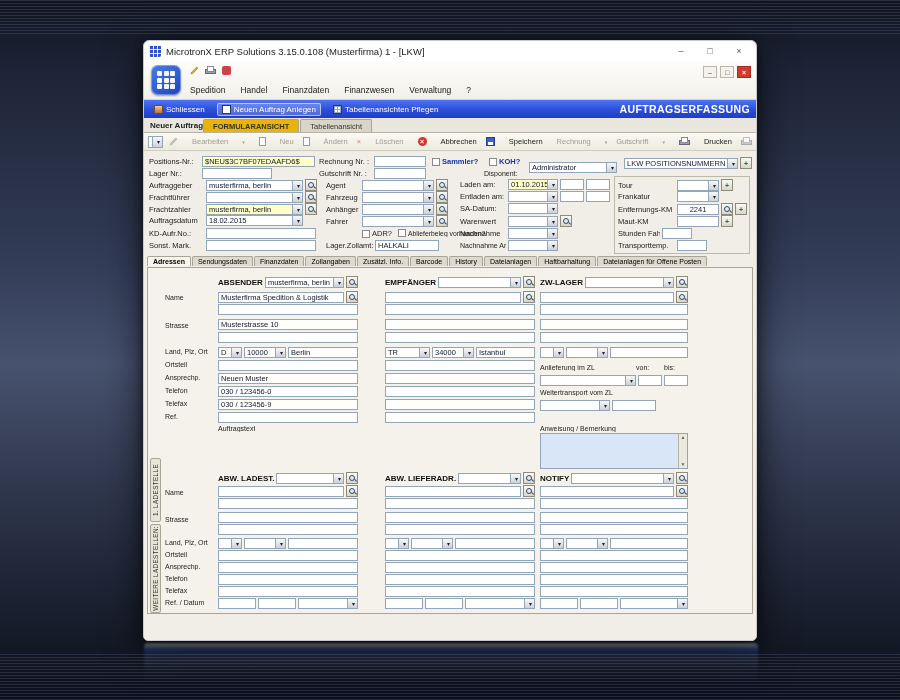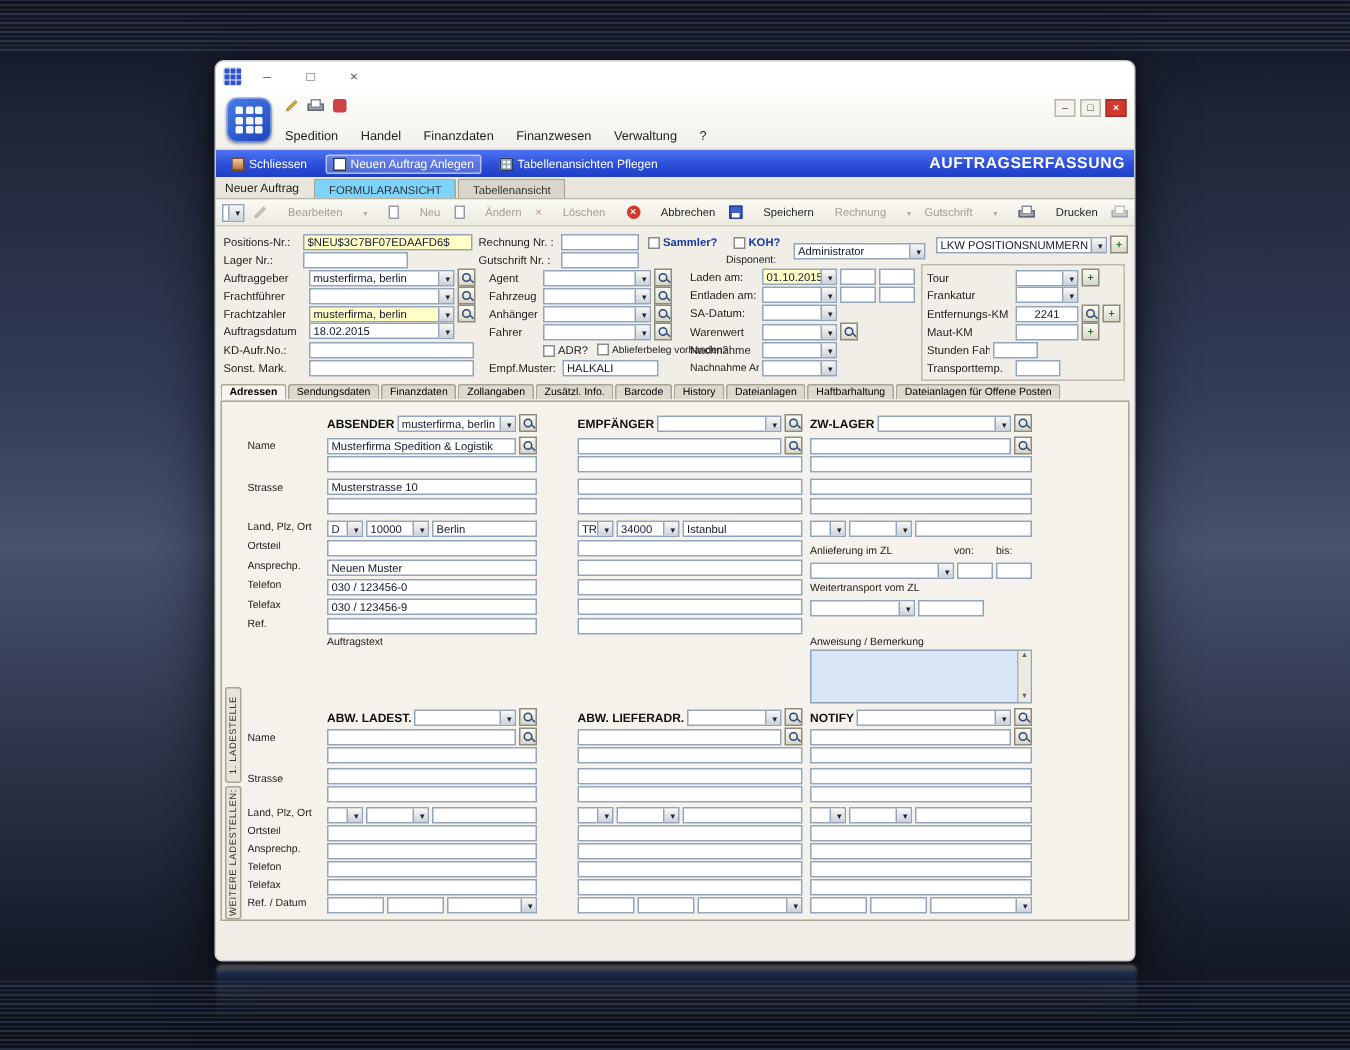--- a/index.html
+++ b/index.html
@@ -27,23 +27,23 @@
 .rbtn.close{background:#d33a2e;color:#fff;border-color:#a52a20;font-weight:bold}
 .cmdbar{height:18px;background:linear-gradient(#4f74f4,#2b4ed8 55%,#1e3ec6);display:flex;align-items:center;gap:8px;padding:0 6px;color:#fff}
 .cmditem{display:flex;align-items:center;gap:3px;font-size:8px;padding:1px 4px;white-space:nowrap}
 .cmditem.active{background:rgba(255,255,255,.22);border:1px solid rgba(255,255,255,.55);border-radius:2px}
 .cmdtitle{margin-left:auto;font-size:10.5px;font-weight:bold;letter-spacing:.4px}
 .ci{width:9px;height:9px;display:inline-block}
 .ci.door{background:linear-gradient(#f2c9a0,#b5713a);border:1px solid #7a4a20}
 .ci.sheet{background:#fff;border:1px solid #2a3a5a}
 .ci.grid{background:#fff;border:1px solid #2a3a5a;background-image:linear-gradient(#9ab 1px,transparent 1px),linear-gradient(90deg,#9ab 1px,transparent 1px);background-size:3px 3px}
 .viewtabs{height:15px;background:#e9e7dd;display:flex;align-items:flex-end;padding:0 0 0 6px;border-bottom:1px solid #b7b4a6}
-.vcap{font-size:8px;font-weight:normal;color:#222;margin-right:10px;padding-bottom:2px}
+.vcap{font-size:8px;font-weight:bold;color:#222;margin-right:0;padding-bottom:2px}
 .vtab{font-size:7.5px;padding:2px 9px 1px;border:1px solid #a8a596;border-bottom:none;background:#d9d6c9;color:#333;margin-right:1px;border-radius:2px 2px 0 0}
-.vtab.active{background:#7dd3fc;font-weight:normal}
+.vtab.active{background:#eab308;font-weight:bold}
 .toolbar{height:18px;background:linear-gradient(#faf9f4,#eceade);display:flex;align-items:center;padding:0 4px;gap:3px;border-bottom:1px solid #cfccc0;font-size:7.5px}
 .tbtn{display:flex;align-items:center;gap:14px;padding:1px 3px;color:#222;white-space:nowrap}
 .tbtn.dis{color:#a09d92}
 .tsep{width:1px;height:12px;background:#c6c3b6;margin:0 1px}
 .dd::after{content:"▾";font-size:5px}
 .redx{width:9px;height:9px;border-radius:50%;background:#d6372b;color:#fff;font-size:7px;font-weight:bold;display:inline-flex;align-items:center;justify-content:center;line-height:1}
 .disk{width:9px;height:9px;background:#3a62c8;border:1px solid #23409a;position:relative;display:inline-block}
 .disk::after{content:"";position:absolute;left:1px;right:1px;bottom:0;height:3px;background:#fff}
 .prn{width:11px;height:9px;position:relative;display:inline-block}
 .prn::before{content:"";position:absolute;left:0;right:0;top:3px;bottom:1px;background:#9aa4ae;border:1px solid #667}
@@ -86,20 +86,21 @@
 </head>
 <body>
 
 <div class="stage">
 <div class="stripeTop"></div>
 
 <div class="window">
 
   <div class="titlebar">
     <span class="appico"></span>
+    <span class="titleText">MicrotronX ERP Solutions 3.15.0.108 (Musterfirma) 1 - [LKW]</span>
     <span class="wbtn">–</span>
     <span class="wbtn">□</span>
     <span class="wbtn">×</span>
   </div>
 
   <div class="ribbon">
     <div class="logo">
           <span class="logoGrid">
             <i></i>
             <i></i>
@@ -334,21 +335,21 @@
   </div>
   <div class="r" style="left:218px;top:188px">
     <span class="cb"></span>
     <span class="lbl">ADR?</span>
   </div>
   <div class="r" style="left:254px;top:188px">
     <span class="cb"></span>
     <span class="lbl" style="font-size:6.8px">Ablieferbeleg vorhanden?</span>
   </div>
   <div class="r" style="left:182px;top:199px">
-    <span class="lbl" style="width:47px">Empf.Muster:</span>
+    <span class="lbl" style="width:47px">Lager.Zollamt:</span>
     <div class="f" style="width:64px">
           <span>HALKALI</span>
         </div>
   </div>
 
   <div class="r" style="left:316px;top:138px">
     <span class="lbl" style="width:46px">Laden am:</span>
     <div class="f combo yel" style="width:50px">
           <span>01.10.2015</span>
         </div>
@@ -525,21 +526,21 @@
       <div class="r" style="left:0;right:0;top:28px">
             <div class="f fx"></div>
           </div>
       <div class="r" style="left:0;right:0;top:43px">
             <div class="f fx"></div>
           </div>
       <div class="r" style="left:0;right:0;top:56px">
             <div class="f fx"></div>
           </div>
       <div class="r" style="left:0;right:0;top:71px">
-        <div class="f combo" style="width:24px">
+        <div class="f combo" style="width:45px">
               <span>TR</span>
             </div>
         <div class="f combo" style="width:42px">
               <span>34000</span>
             </div>
         <div class="f fx">
               <span>Istanbul</span>
             </div>
       </div>
       <div class="r" style="left:0;right:0;top:84px">

